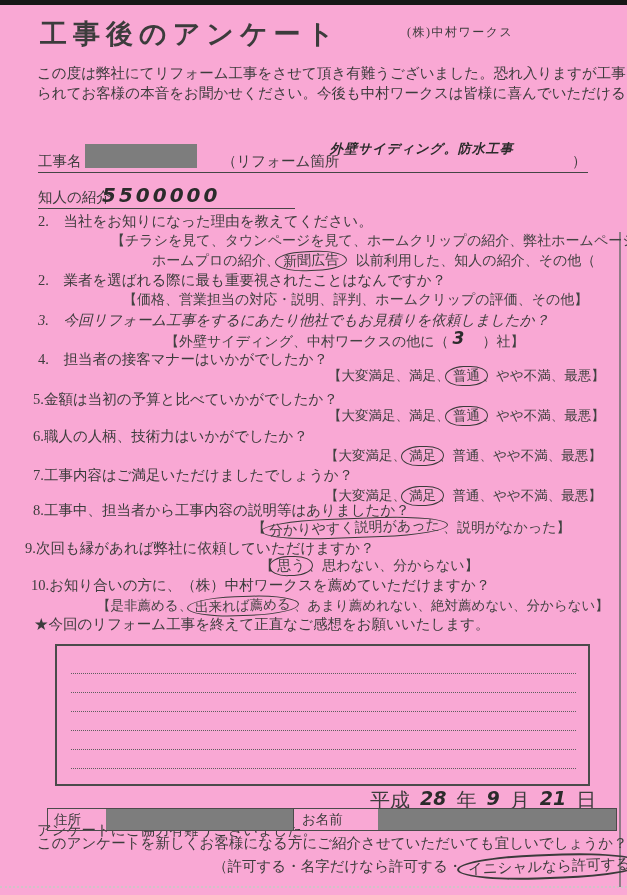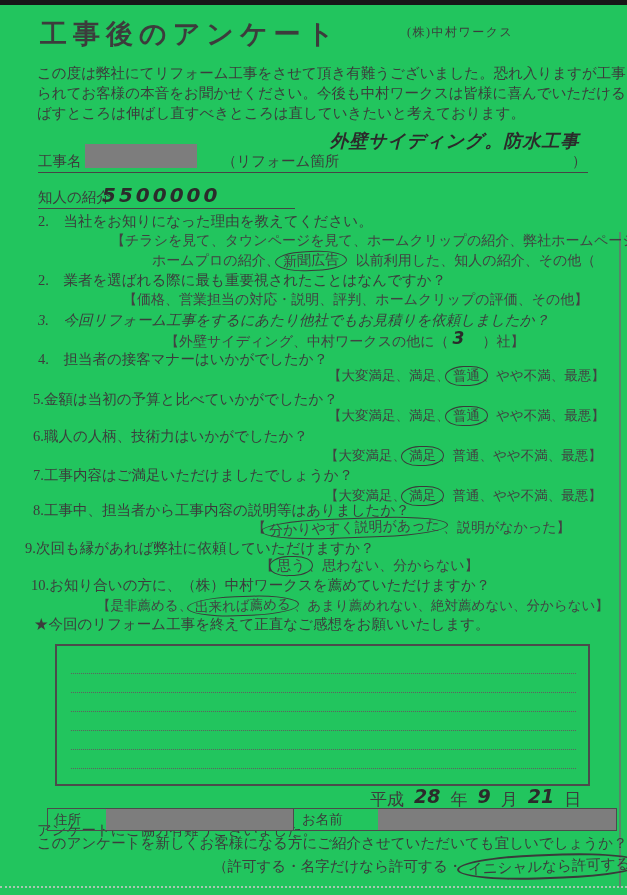--- a/index.html
+++ b/index.html
@@ -1,19 +1,19 @@
 <!DOCTYPE html>
 <html><head>
 <meta charset="utf-8">
 <style>
   html,body{margin:0;padding:0;}
   body{background:#e8e8e6;}
   .page{
     position:relative; width:627px; height:895px; margin:0 auto;
-    background:#22c55e;
+    background:#f9a8d4;
     overflow:hidden;
     font-family:"Liberation Serif","DejaVu Serif",serif;
     color:#3c3c3c;
   }
   .abs{position:absolute; white-space:nowrap;}
   .print{font-family:"Liberation Serif","DejaVu Serif",serif; color:#3c3c3c;}
   .sz{font-size:14.5px;}
   .opt{font-size:14px; color:#424242;}
   .opt-sm{font-size:13.5px; color:#424242;}
   .hand{font-family:"DejaVu Sans","Liberation Sans",sans-serif; font-style:italic; font-weight:600; color:#2b2b2b;}
@@ -36,43 +36,42 @@
   .dotline{position:absolute; left:14px; right:12px; border-bottom:1.5px dotted #5f5f5f;}
   .addr-row{
     position:absolute; left:47px; top:808px; width:570px; height:23px;
     border:1.6px solid #4b4b4b; display:flex; align-items:center;
     font-size:13.5px; box-sizing:border-box;
   }
   .addr-cell-label{padding:0 6px; height:100%; display:flex; align-items:center;font-family:Liberation Serif, serif;}
   .addr-redact{height:100%;}
   .name-cell{border-left:1.6px solid #4b4b4b; padding:0 8px; height:100%; display:flex; align-items:center;}
   .date-grp span{display:inline-block;}
-  .date-print{font-size:17px;}
+  .date-print{font-size:20px;}
   .date-hand{font-size:19px; margin:0 6px; position:relative; top:-2px;}
 </style>
 </head>
 <body>
 
 <div class="page">
 
   <div class="scan-top"></div>
   <div class="scan-right"></div>
   <div class="scan-bottom"></div>
 
   <div class="abs print title" style="left:40px; top:16px;">工事後のアンケート</div>
   <div class="abs print company" style="left:407px; top:24px;">(株)中村ワークス</div>
 
   <div class="abs print sz" style="left:37px; top:64px;">この度は弊社にてリフォーム工事をさせて頂き有難うございました。恐れ入りますが工事を終え</div>
   <div class="abs print sz" style="left:37px; top:84px;">られてお客様の本音をお聞かせください。今後も中村ワークスは皆様に喜んでいただけるよう伸</div>
-  <div class="abs print sz" style="left:37px; top:104px;">ばすところは伸ばし直すべきところは直していきたいと考えております。</div>
 
   <div class="abs print sz" style="left:38px; top:152px;">工事名</div>
   <div class="abs redact" style="left:85px; top:144px; width:112px; height:24px;"></div>
   <div class="abs print sz" style="left:222px; top:152px;">（リフォーム箇所</div>
-  <div class="abs hand" style="left:330px; top:129px; font-size:18px; letter-spacing:1px;">外壁サイディング。防水工事</div>
+  <div class="abs hand" style="left:330px; top:140px; font-size:13px; letter-spacing:1px;">外壁サイディング。防水工事</div>
   <div class="abs print sz" style="left:572px; top:152px;">）</div>
   <div class="rule" style="left:38px; top:172px; width:550px;"></div>
 
   <div class="abs print sz" style="left:38px; top:188px;">知人の紹介</div>
   <div class="abs hand" style="left:102px; top:183px; font-size:20px; letter-spacing:3px;">5500000</div>
   <div class="rule" style="left:38px; top:208px; width:257px;"></div>
 
   <div class="abs print sz" style="left:38px; top:212px;">2.　当社をお知りになった理由を教えてください。</div>
   <div class="abs print opt" style="left:111px; top:232px;">【チラシを見て、タウンページを見て、ホームクリップの紹介、弊社ホームページ</div>
   <div class="abs print opt" style="left:152px; top:251px;"><span>ホームプロの紹介、</span><span class="circled">新聞広告</span><span>　以前利用した、知人の紹介、その他（　　　　　　）】</span></div>

